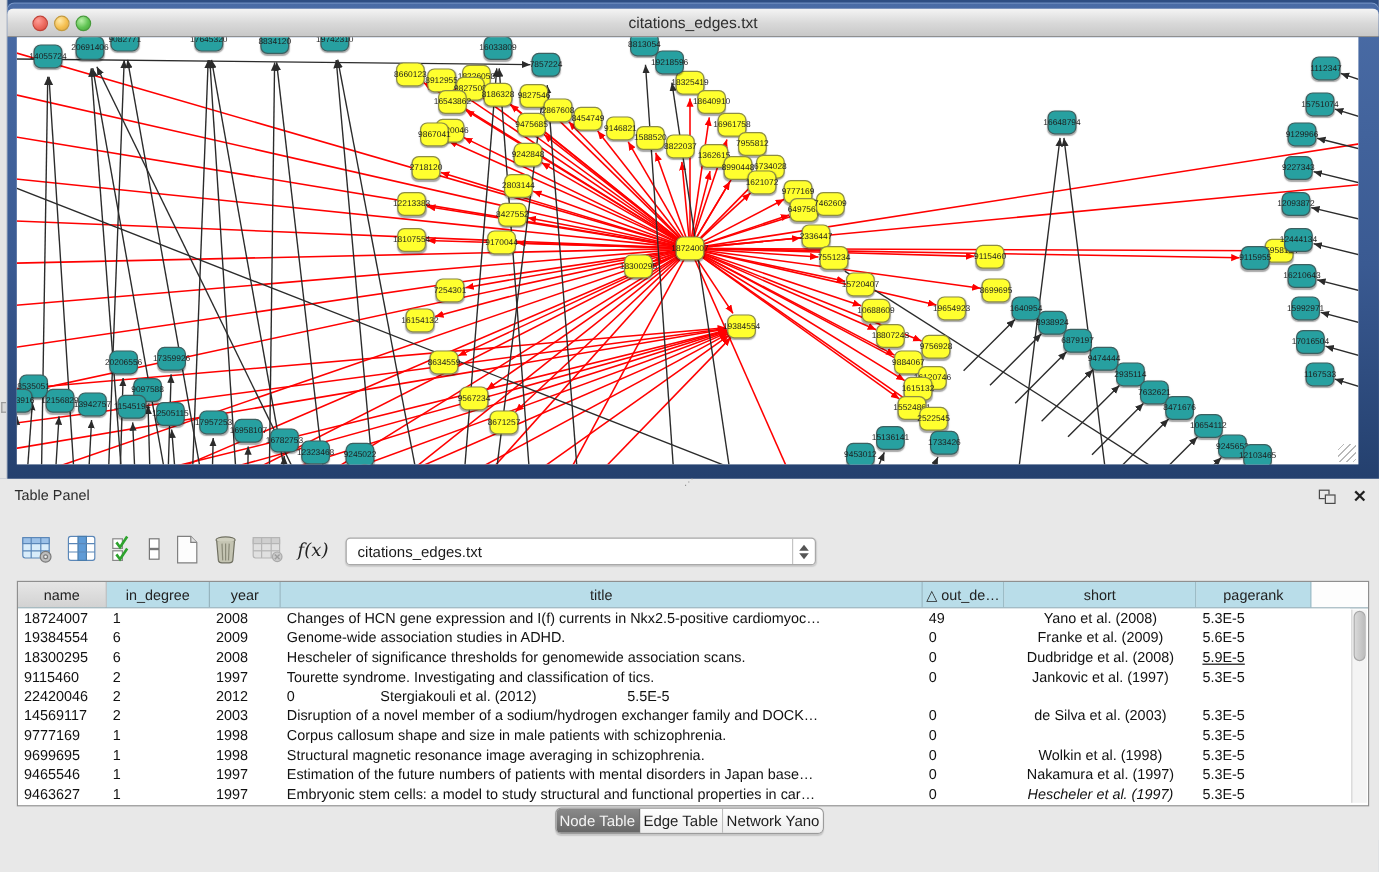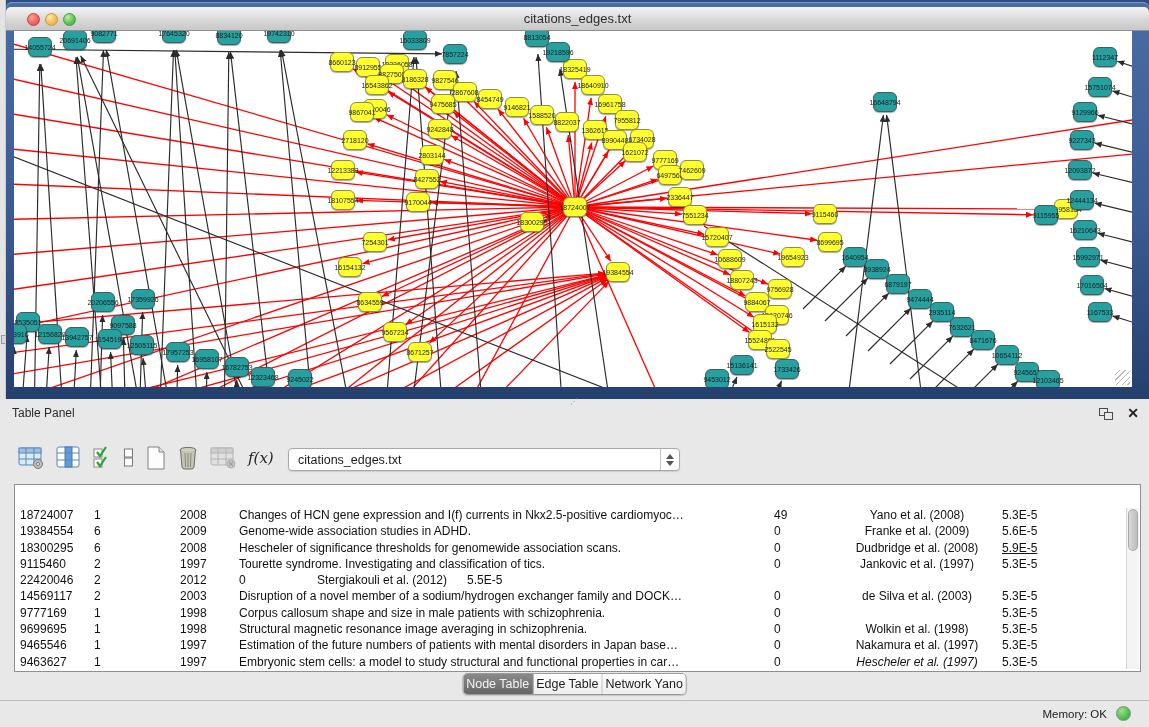--- a/index.html
+++ b/index.html
@@ -662,20 +662,30 @@
       <div class="combo">
         <span class="val">citations_edges.txt</span>
         <span class="steppers">
           <span class="arr-up"></span>
           <span class="arr-dn"></span>
         </span>
       </div>
     </div>
 
     <div class="grid">
+      <div class="grid-head" id="gridHead">
+          <div class="gh-cell first" style="width: 74px;">name</div>
+          <div class="gh-cell" style="width: 86px;">in_degree</div>
+          <div class="gh-cell" style="width: 59px;">year</div>
+          <div class="gh-cell" style="width: 535px;">title</div>
+          <div class="gh-cell" style="width: 68px;">△ out_de…</div>
+          <div class="gh-cell" style="width: 160px;">short</div>
+          <div class="gh-cell" style="width: 96px;">pagerank</div>
+          <div class="gh-cell filler" style="flex: 1 1 0%;"></div>
+        </div>
       <div class="grid-body" id="gridBody">
           <div class="g-row">
             <div class="g-cell" style="width: 74px;">18724007</div>
             <div class="g-cell" style="width: 86px;">1</div>
             <div class="g-cell" style="width: 59px;">2008</div>
             <div class="g-cell" style="width: 535px;">Changes of HCN gene expression and I(f) currents in Nkx2.5-positive cardiomyoc…</div>
             <div class="g-cell" style="width: 68px;">49</div>
             <div class="g-cell center" style="width: 160px;">Yano et al. (2008)</div>
             <div class="g-cell" style="width: 96px;">5.3E-5</div>
           </div>
@@ -705,21 +715,21 @@
             <div class="g-cell" style="width: 68px;">0</div>
             <div class="g-cell center" style="width: 160px;">Jankovic et al. (1997)</div>
             <div class="g-cell" style="width: 96px;">5.3E-5</div>
           </div>
           <div class="g-row">
             <div class="g-cell" style="width: 74px;">22420046</div>
             <div class="g-cell" style="width: 86px;">2</div>
             <div class="g-cell" style="width: 59px;">2012</div>
             <div class="g-cell" style="width: 68px;">0</div>
             <div class="g-cell center" style="width: 160px;">Stergiakouli et al. (2012)</div>
-            <div class="g-cell" style="width: 96px;">5.5E-5</div>
+            <div class="g-cell" style="width: 96px; text-align: right;">5.5E-5</div>
           </div>
           <div class="g-row">
             <div class="g-cell" style="width: 74px;">14569117</div>
             <div class="g-cell" style="width: 86px;">2</div>
             <div class="g-cell" style="width: 59px;">2003</div>
             <div class="g-cell" style="width: 535px;">Disruption of a novel member of a sodium/hydrogen exchanger family and DOCK…</div>
             <div class="g-cell" style="width: 68px;">0</div>
             <div class="g-cell center" style="width: 160px;">de Silva et al. (2003)</div>
             <div class="g-cell" style="width: 96px;">5.3E-5</div>
           </div>
@@ -765,17 +775,13 @@
       </div>
     </div>
 
     <div class="tabs" id="tabBar">
         <div class="tab sel">Node Table</div>
         <div class="tab">Edge Table</div>
         <div class="tab">Network Yano</div>
       </div>
   </div>
 
-  <div class="status">
-    <span class="mem">Memory: OK</span>
-    <span class="dot"></span>
-  </div>
 </div>
 
 </body></html>

